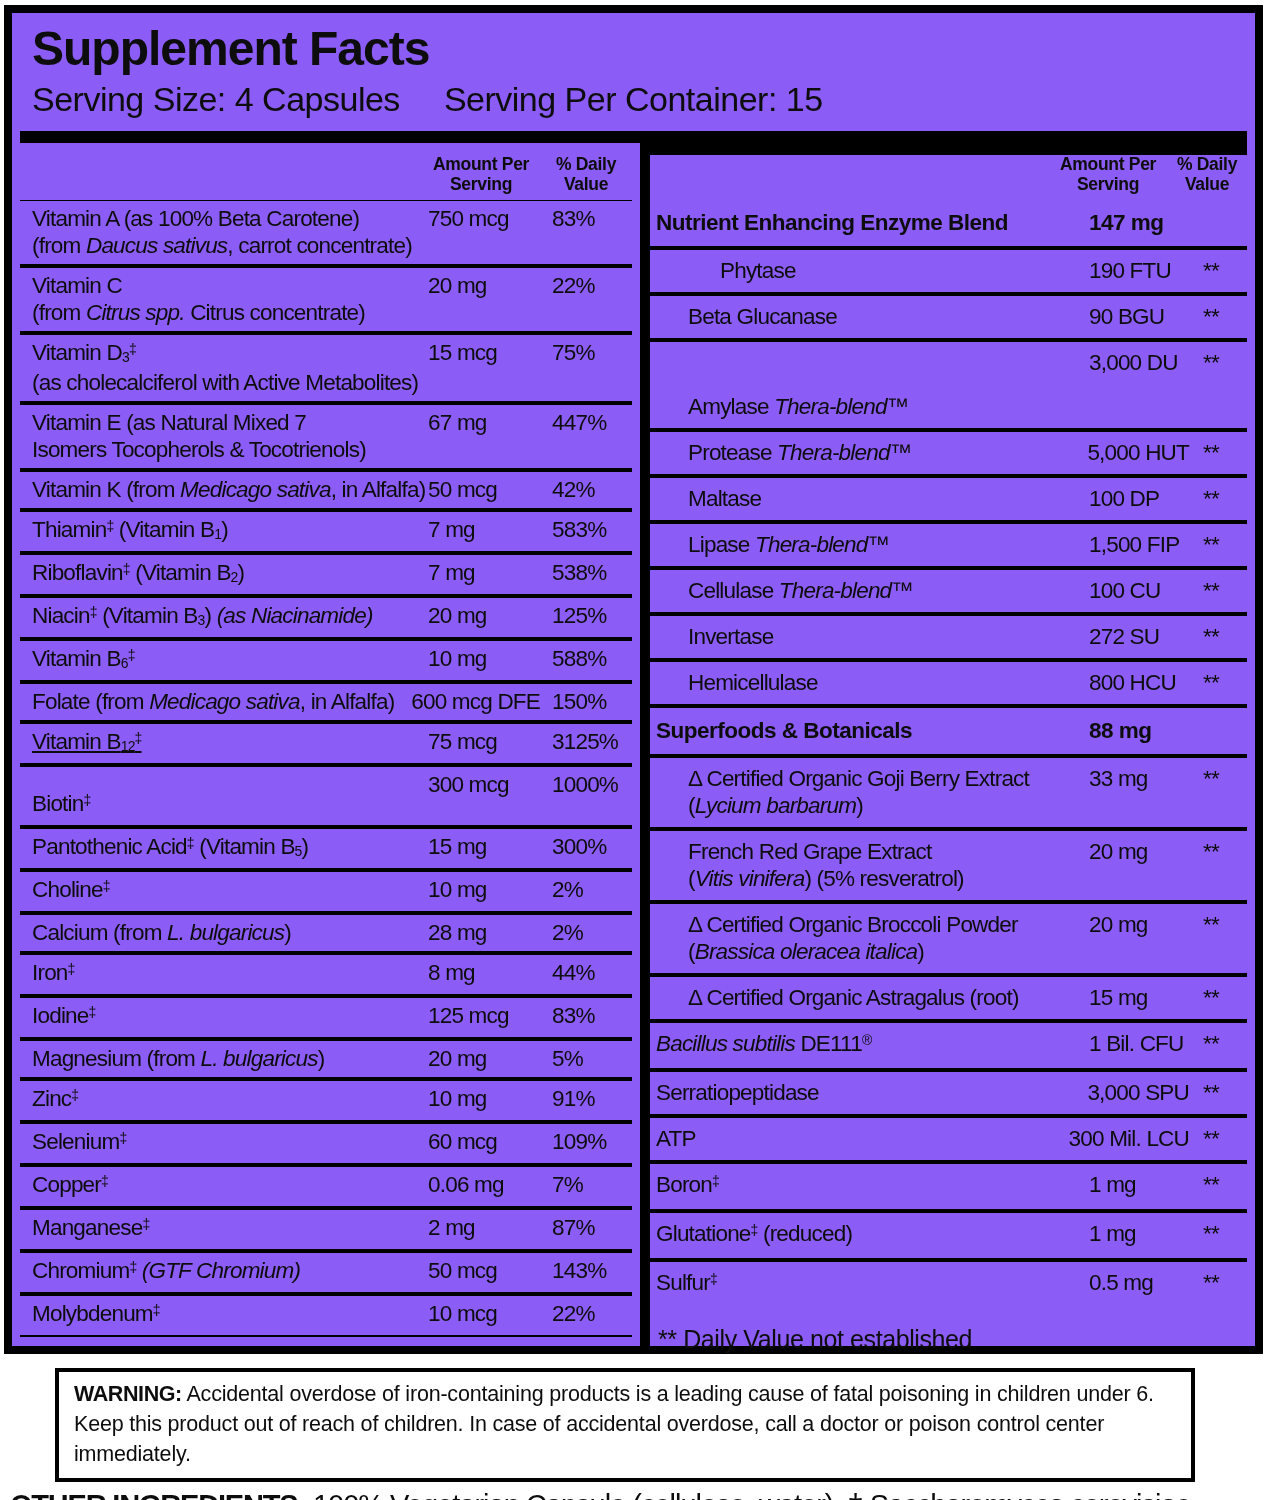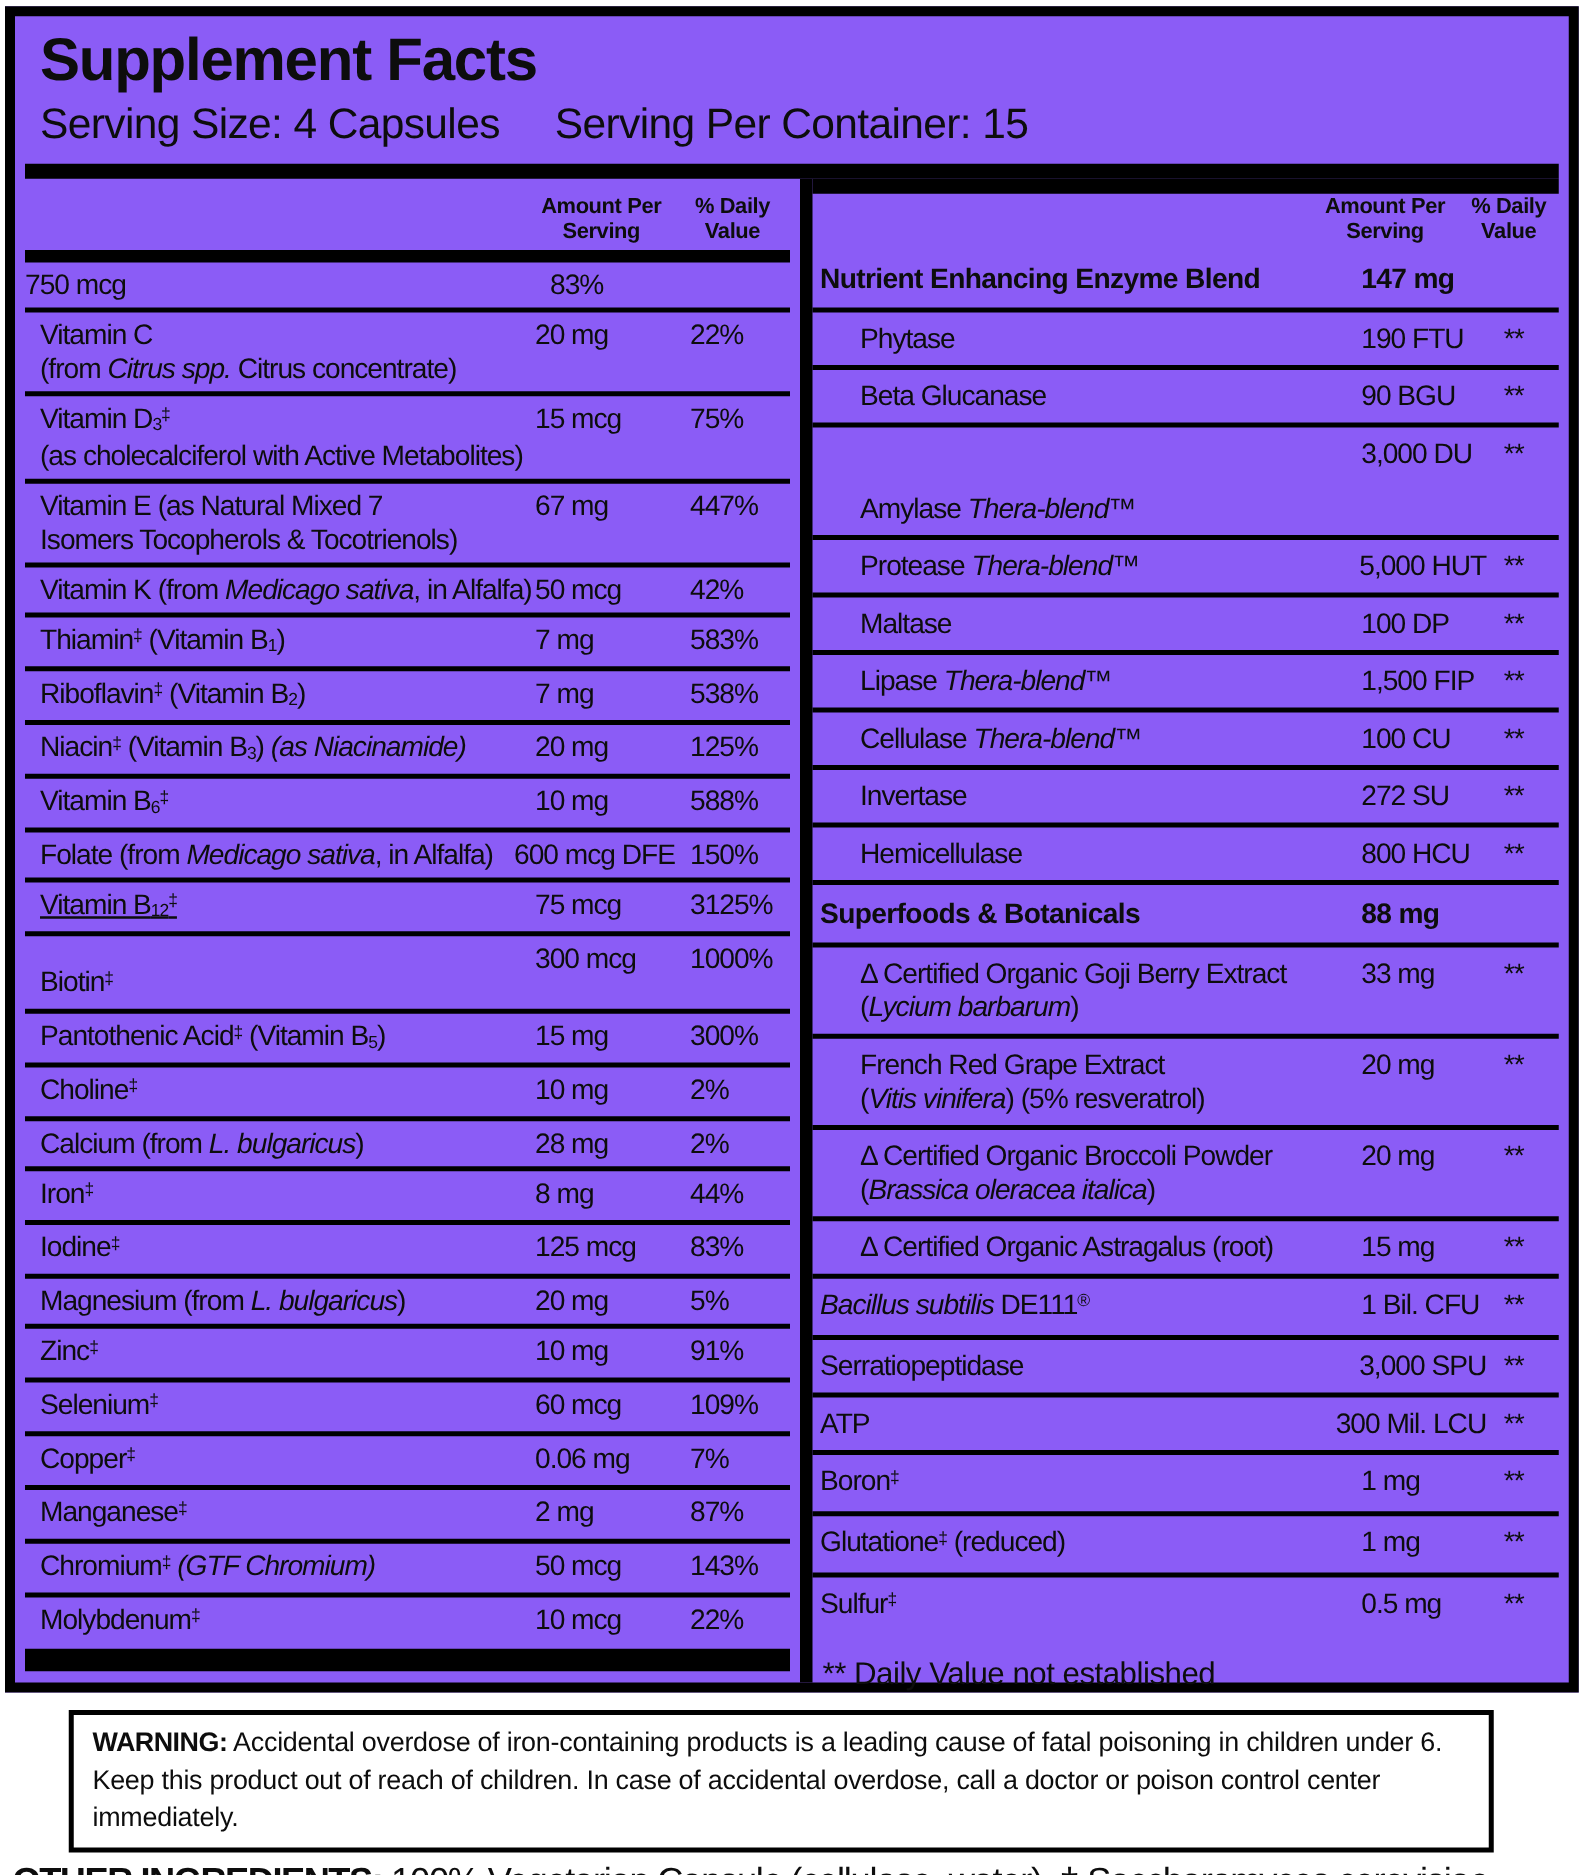--- a/index.html
+++ b/index.html
@@ -77,20 +77,21 @@
 
     <div class="col left-col">
       <div class="col-head">
         <div class="head-cell"></div>
         <div class="head-cell"><span>Amount Per</span><br><span>Serving</span></div>
         <div class="head-cell"><span>% Daily</span><br><span>Value</span></div>
       </div>
       <div class="bar head-bar"></div>
       <div class="rows" id="left-rows">
           <div class="row">
+            <div class="cell name">Vitamin A (as 100% Beta Carotene)<br>(from <i>Daucus sativus</i>, carrot concentrate)</div>
             <div class="cell amount">750 mcg</div>
             <div class="cell dv">83%</div>
           </div>
           <div class="row">
             <div class="cell name">Vitamin C<br>(from <i>Citrus spp.</i> Citrus concentrate)</div>
             <div class="cell amount">20 mg</div>
             <div class="cell dv">22%</div>
           </div>
           <div class="row">
             <div class="cell name">Vitamin D<sub>3</sub><sup>‡</sup><br>(as cholecalciferol with Active Metabolites)</div>
@@ -215,21 +216,21 @@
         <div class="head-cell"><span>% Daily</span><br><span>Value</span></div>
       </div>
       <div class="bar head-bar"></div>
       <div class="rows" id="right-rows">
           <div class="row group-header">
             <div class="cell name" style="white-space: nowrap;">Nutrient Enhancing Enzyme Blend</div>
             <div class="cell amount">147 mg</div>
             <div class="cell dv"></div>
           </div>
           <div class="row indent">
-            <div class="cell name" style="white-space: nowrap;">Phytase</div>
+            <div class="cell name" style="white-space: nowrap; margin-left: 32px;">Phytase</div>
             <div class="cell amount">190 FTU</div>
             <div class="cell dv">**</div>
           </div>
           <div class="row indent">
             <div class="cell name" style="white-space: nowrap;">Beta Glucanase</div>
             <div class="cell amount">90 BGU</div>
             <div class="cell dv">**</div>
           </div>
           <div class="row indent">
             <div class="cell name" style="white-space: nowrap; margin-top: 44px;">Amylase <i>Thera-blend™</i></div>

